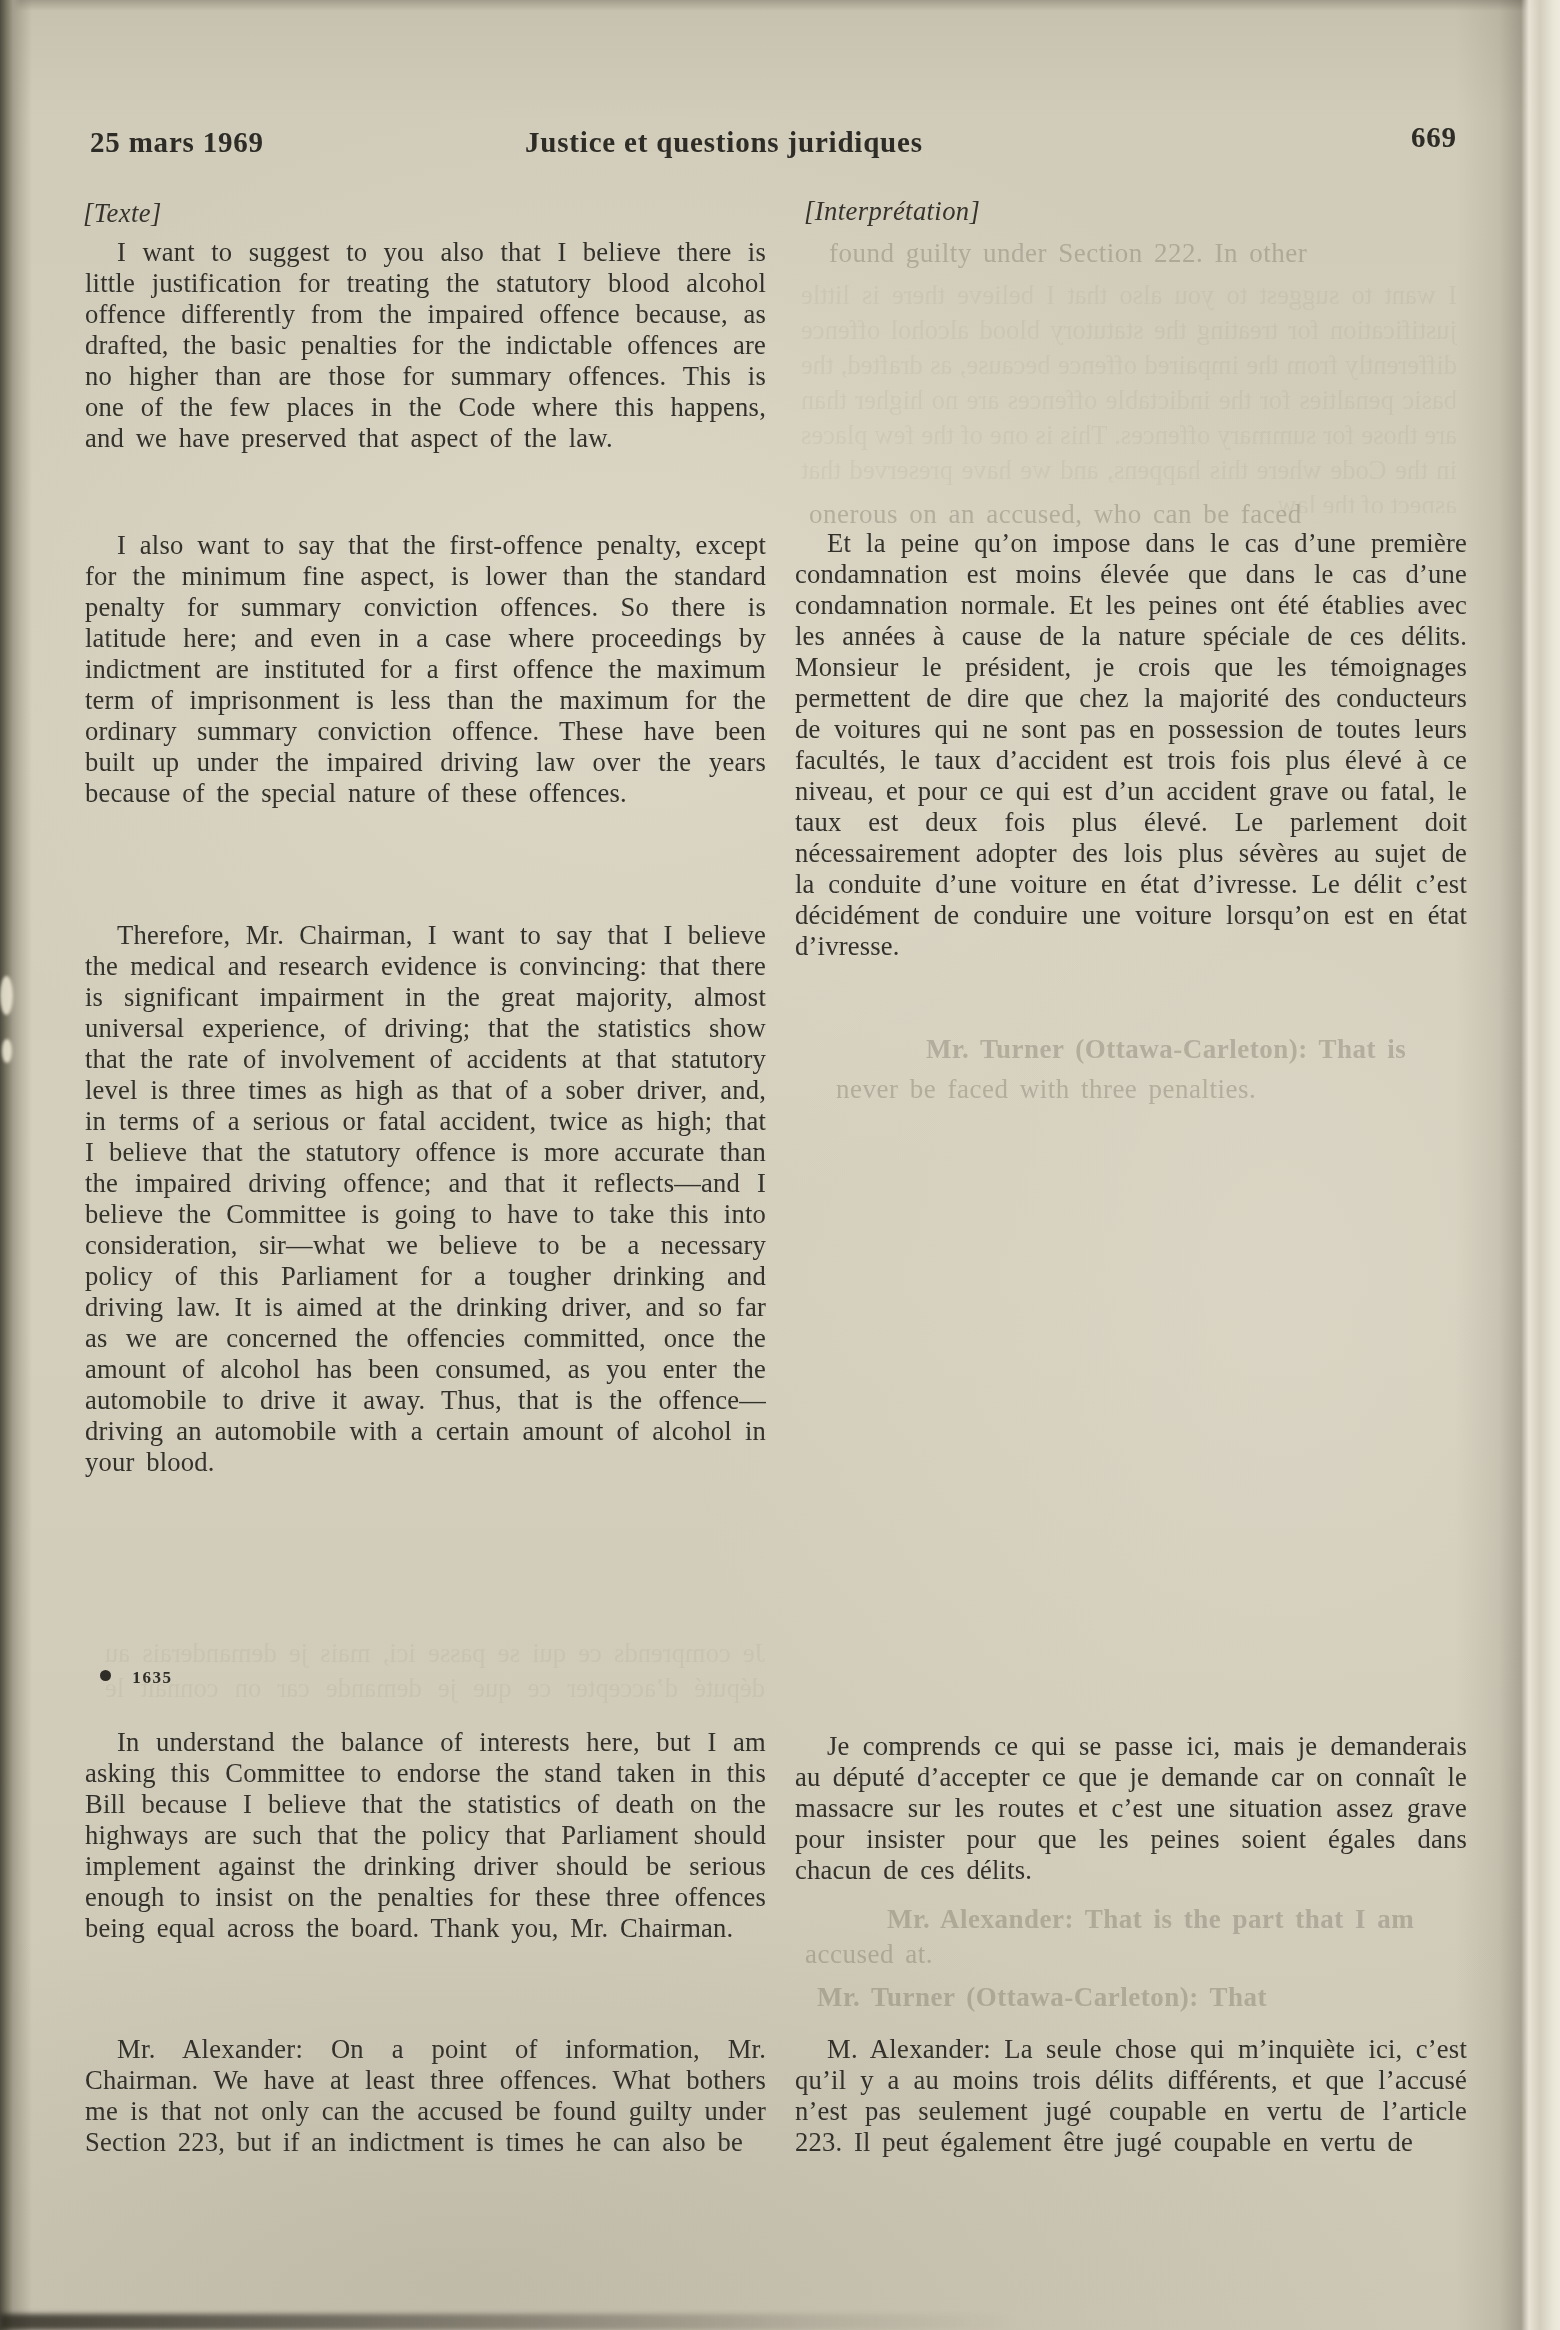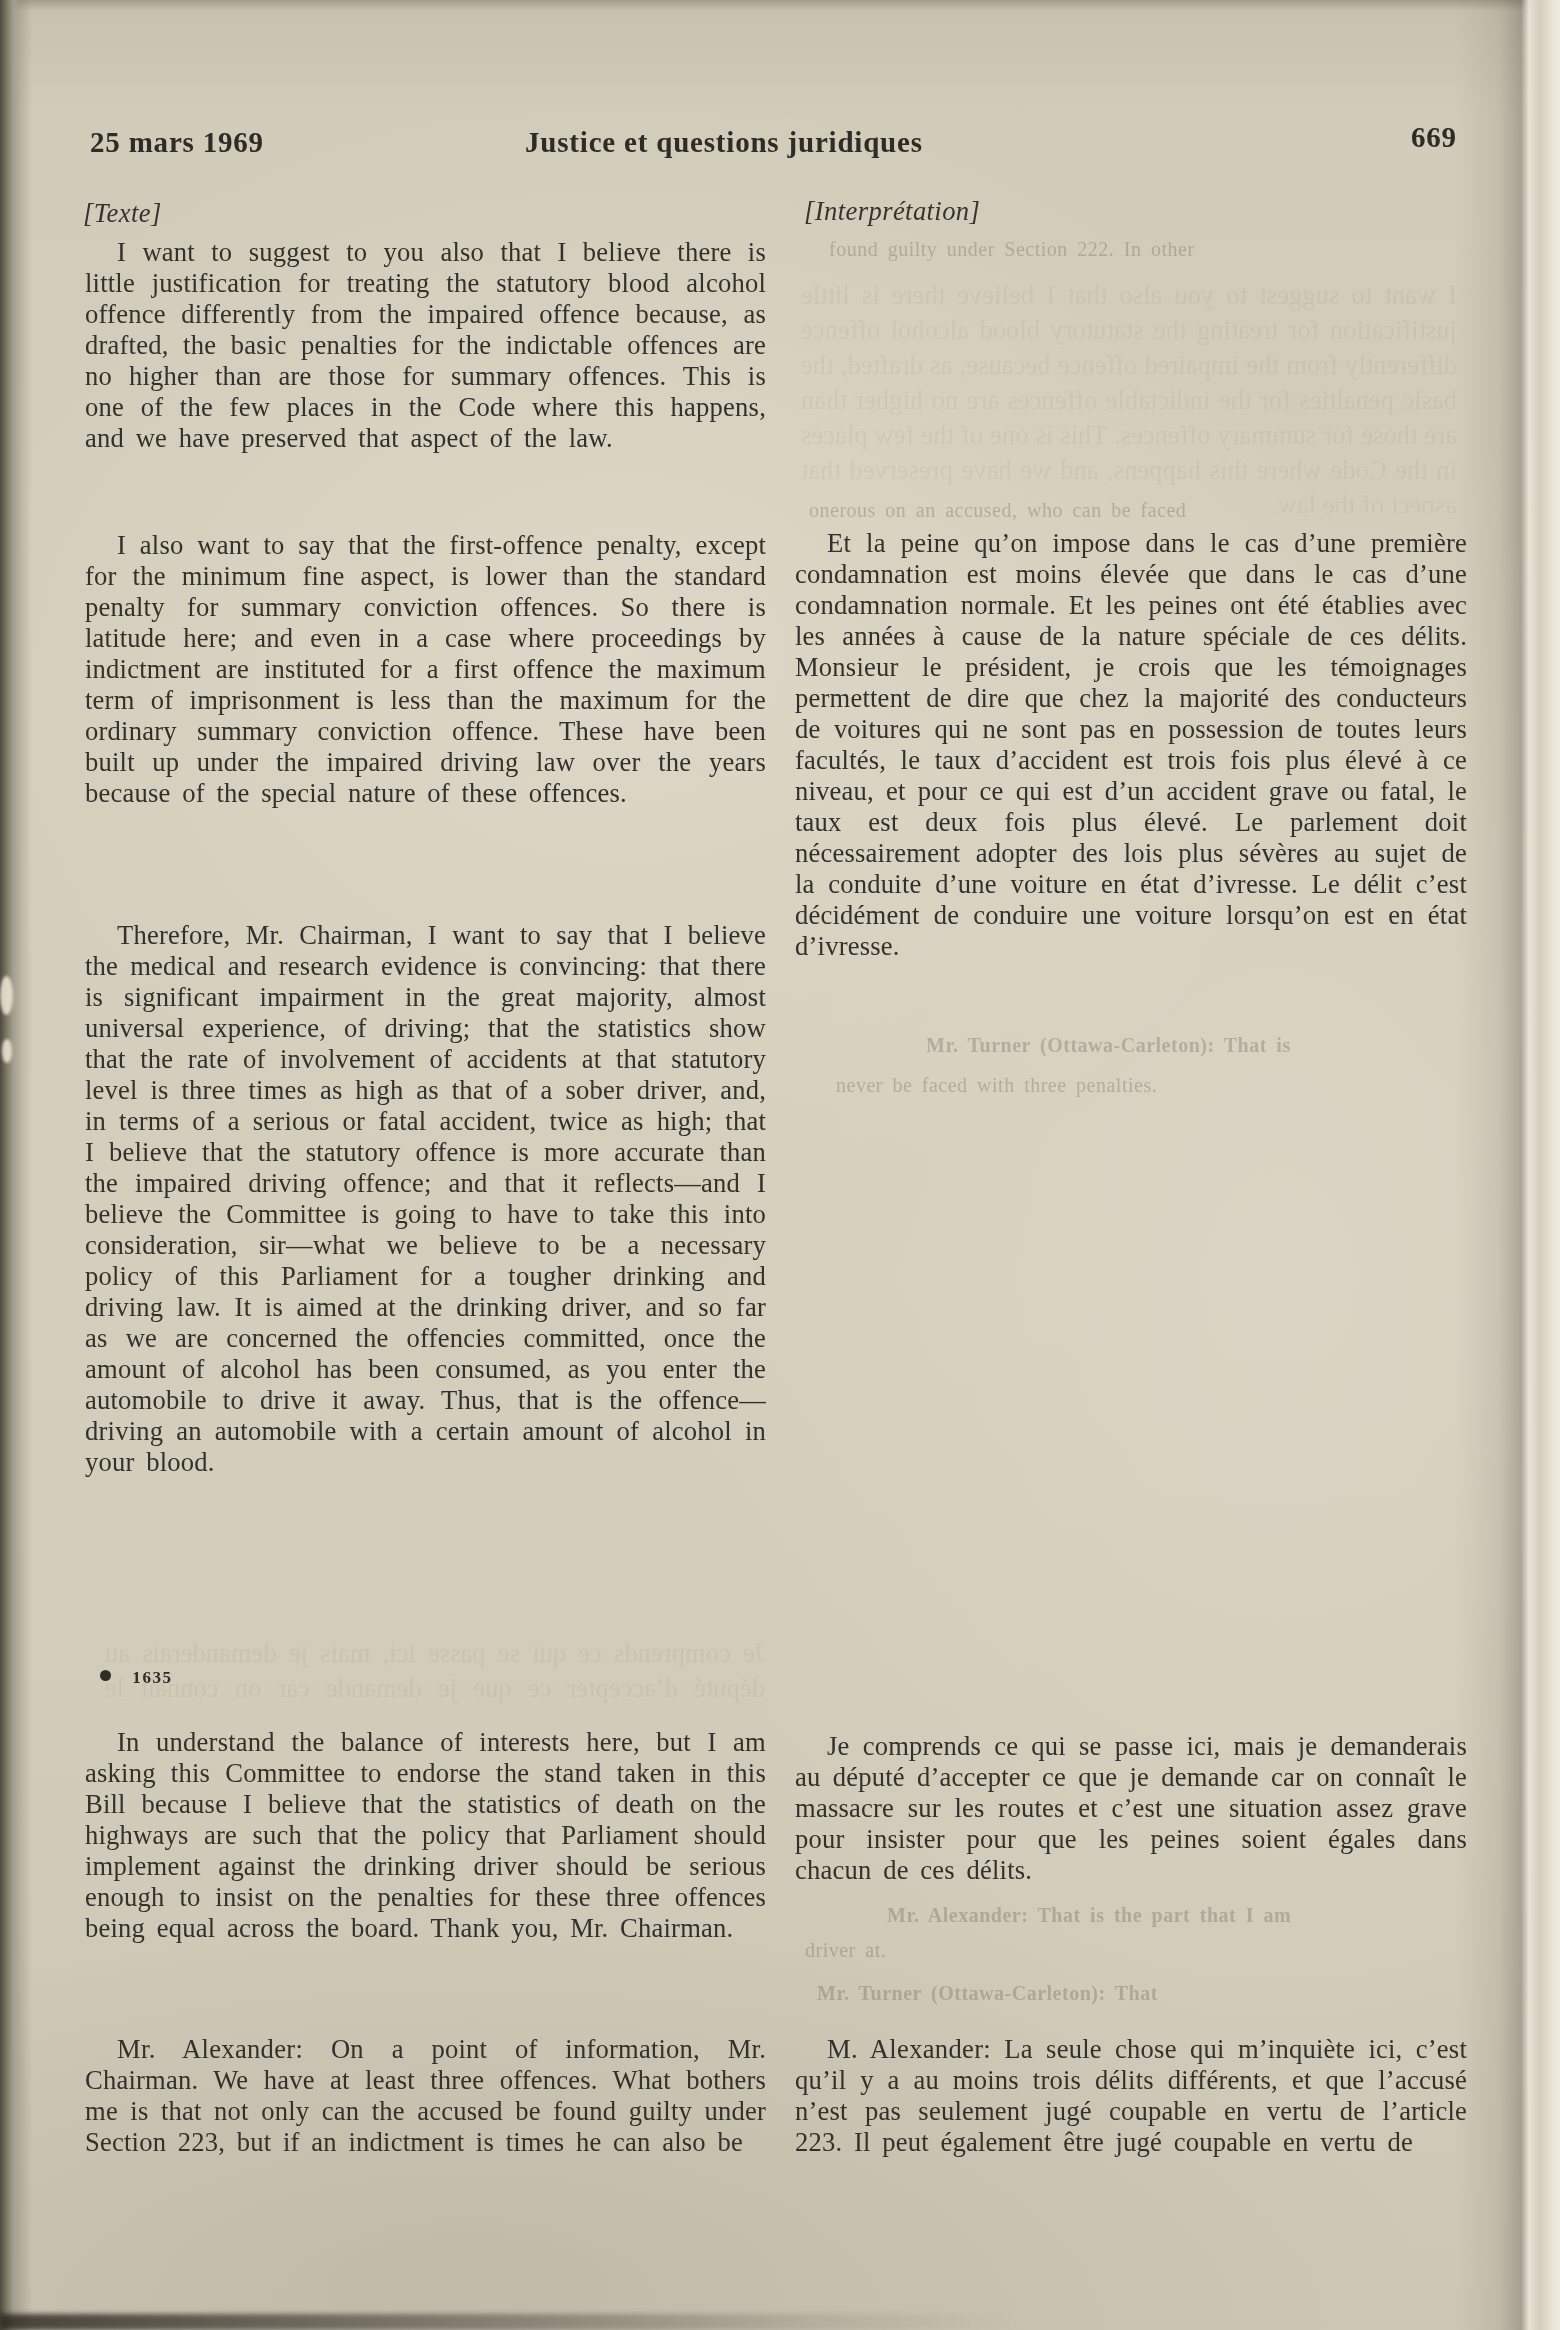--- a/index.html
+++ b/index.html
@@ -40,21 +40,21 @@
   .col-en{left:85px;width:681px;}
   .col-fr{left:795px;width:672px;}
   
   .timestamp{position:absolute;left:100px;top:1668px;font-size:17px;color:#2f2d27;font-weight:700;letter-spacing:1.6px;}
   .timestamp .dot{
     display:inline-block;width:11.3px;height:11.3px;border-radius:50%;
     background:#2f2d27;margin-right:21px;vertical-align:1.6px;
   }
   
   .ghost{
-    position:absolute;font-size:20px;color:rgba(104,98,83,0.6);
+    position:absolute;font-size:27px;color:rgba(104,98,83,0.6);
     opacity:.55;filter:blur(0.6px);white-space:nowrap;letter-spacing:0.5px;word-spacing:4px;
   }
   .ghost-mirror{
     position:absolute;font-size:26.6px;line-height:35px;color:#6c6654;
     transform:scaleX(-1);opacity:.08;filter:blur(0.6px);
     text-align:justify;overflow:hidden;pointer-events:none;
   }
   
   .edge-left{
     position:absolute;left:0;top:0;width:32px;height:100%;
@@ -90,21 +90,21 @@
 <div class="scan">
 
   <div class="ghost-mirror" style="left:801px;top:278px;width:656px;height:235px;">I want to suggest to you also that I believe there is little justification for treating the statutory blood alcohol offence differently from the impaired offence because, as drafted, the basic penalties for the indictable offences are no higher than are those for summary offences. This is one of the few places in the Code where this happens, and we have preserved that aspect of the law.</div>
   <div class="ghost-mirror" style="left:105px;top:1636px;width:660px;height:74px;">Je comprends ce qui se passe ici, mais je demanderais au député d’accepter ce que je demande car on connaît le massacre sur les routes et c’est une situation assez grave pour insister pour que les peines soient égales dans chacun de ces délits.</div>
 
   <span class="ghost" style="left:829px;top:238px;">found guilty under Section 222. In other</span>
   <span class="ghost" style="left:809px;top:499px;">onerous on an accused, who can be faced</span>
   <span class="ghost" style="left:926px;top:1034px;font-weight:600;">Mr. Turner (Ottawa-Carleton): That is</span>
   <span class="ghost" style="left:836px;top:1074px;">never be faced with three penalties.</span>
   <span class="ghost" style="left:887px;top:1904px;font-weight:600;">Mr. Alexander: That is the part that I am</span>
-  <span class="ghost" style="left:805px;top:1939px;">driver at.</span>
+  <span class="ghost" style="left:805px;top:1939px;">accused at.</span>
   <span class="ghost" style="left:817px;top:1982px;font-weight:600;">Mr. Turner (Ottawa-Carleton): That</span>
 
   <div class="hdr" style="left:90px;top:126px;">25 mars 1969</div>
   <div class="hdr" style="left:525px;top:126px;">Justice et questions juridiques</div>
   <div class="hdr" style="left:1411px;top:121px;">669</div>
 
   <div class="col-label" style="left:83px;top:198px;">[Texte]</div>
   <div class="col-label" style="left:804px;top:196px;">[Interprétation]</div>
 
   <p class="para col-en" style="top:237px;">I want to suggest to you also that I believe there is little justification for treating the statutory blood alcohol offence differently from the impaired offence because, as drafted, the basic penalties for the indictable offences are no higher than are those for summary offences. This is one of the few places in the Code where this happens, and we have preserved that aspect of the law.</p>

